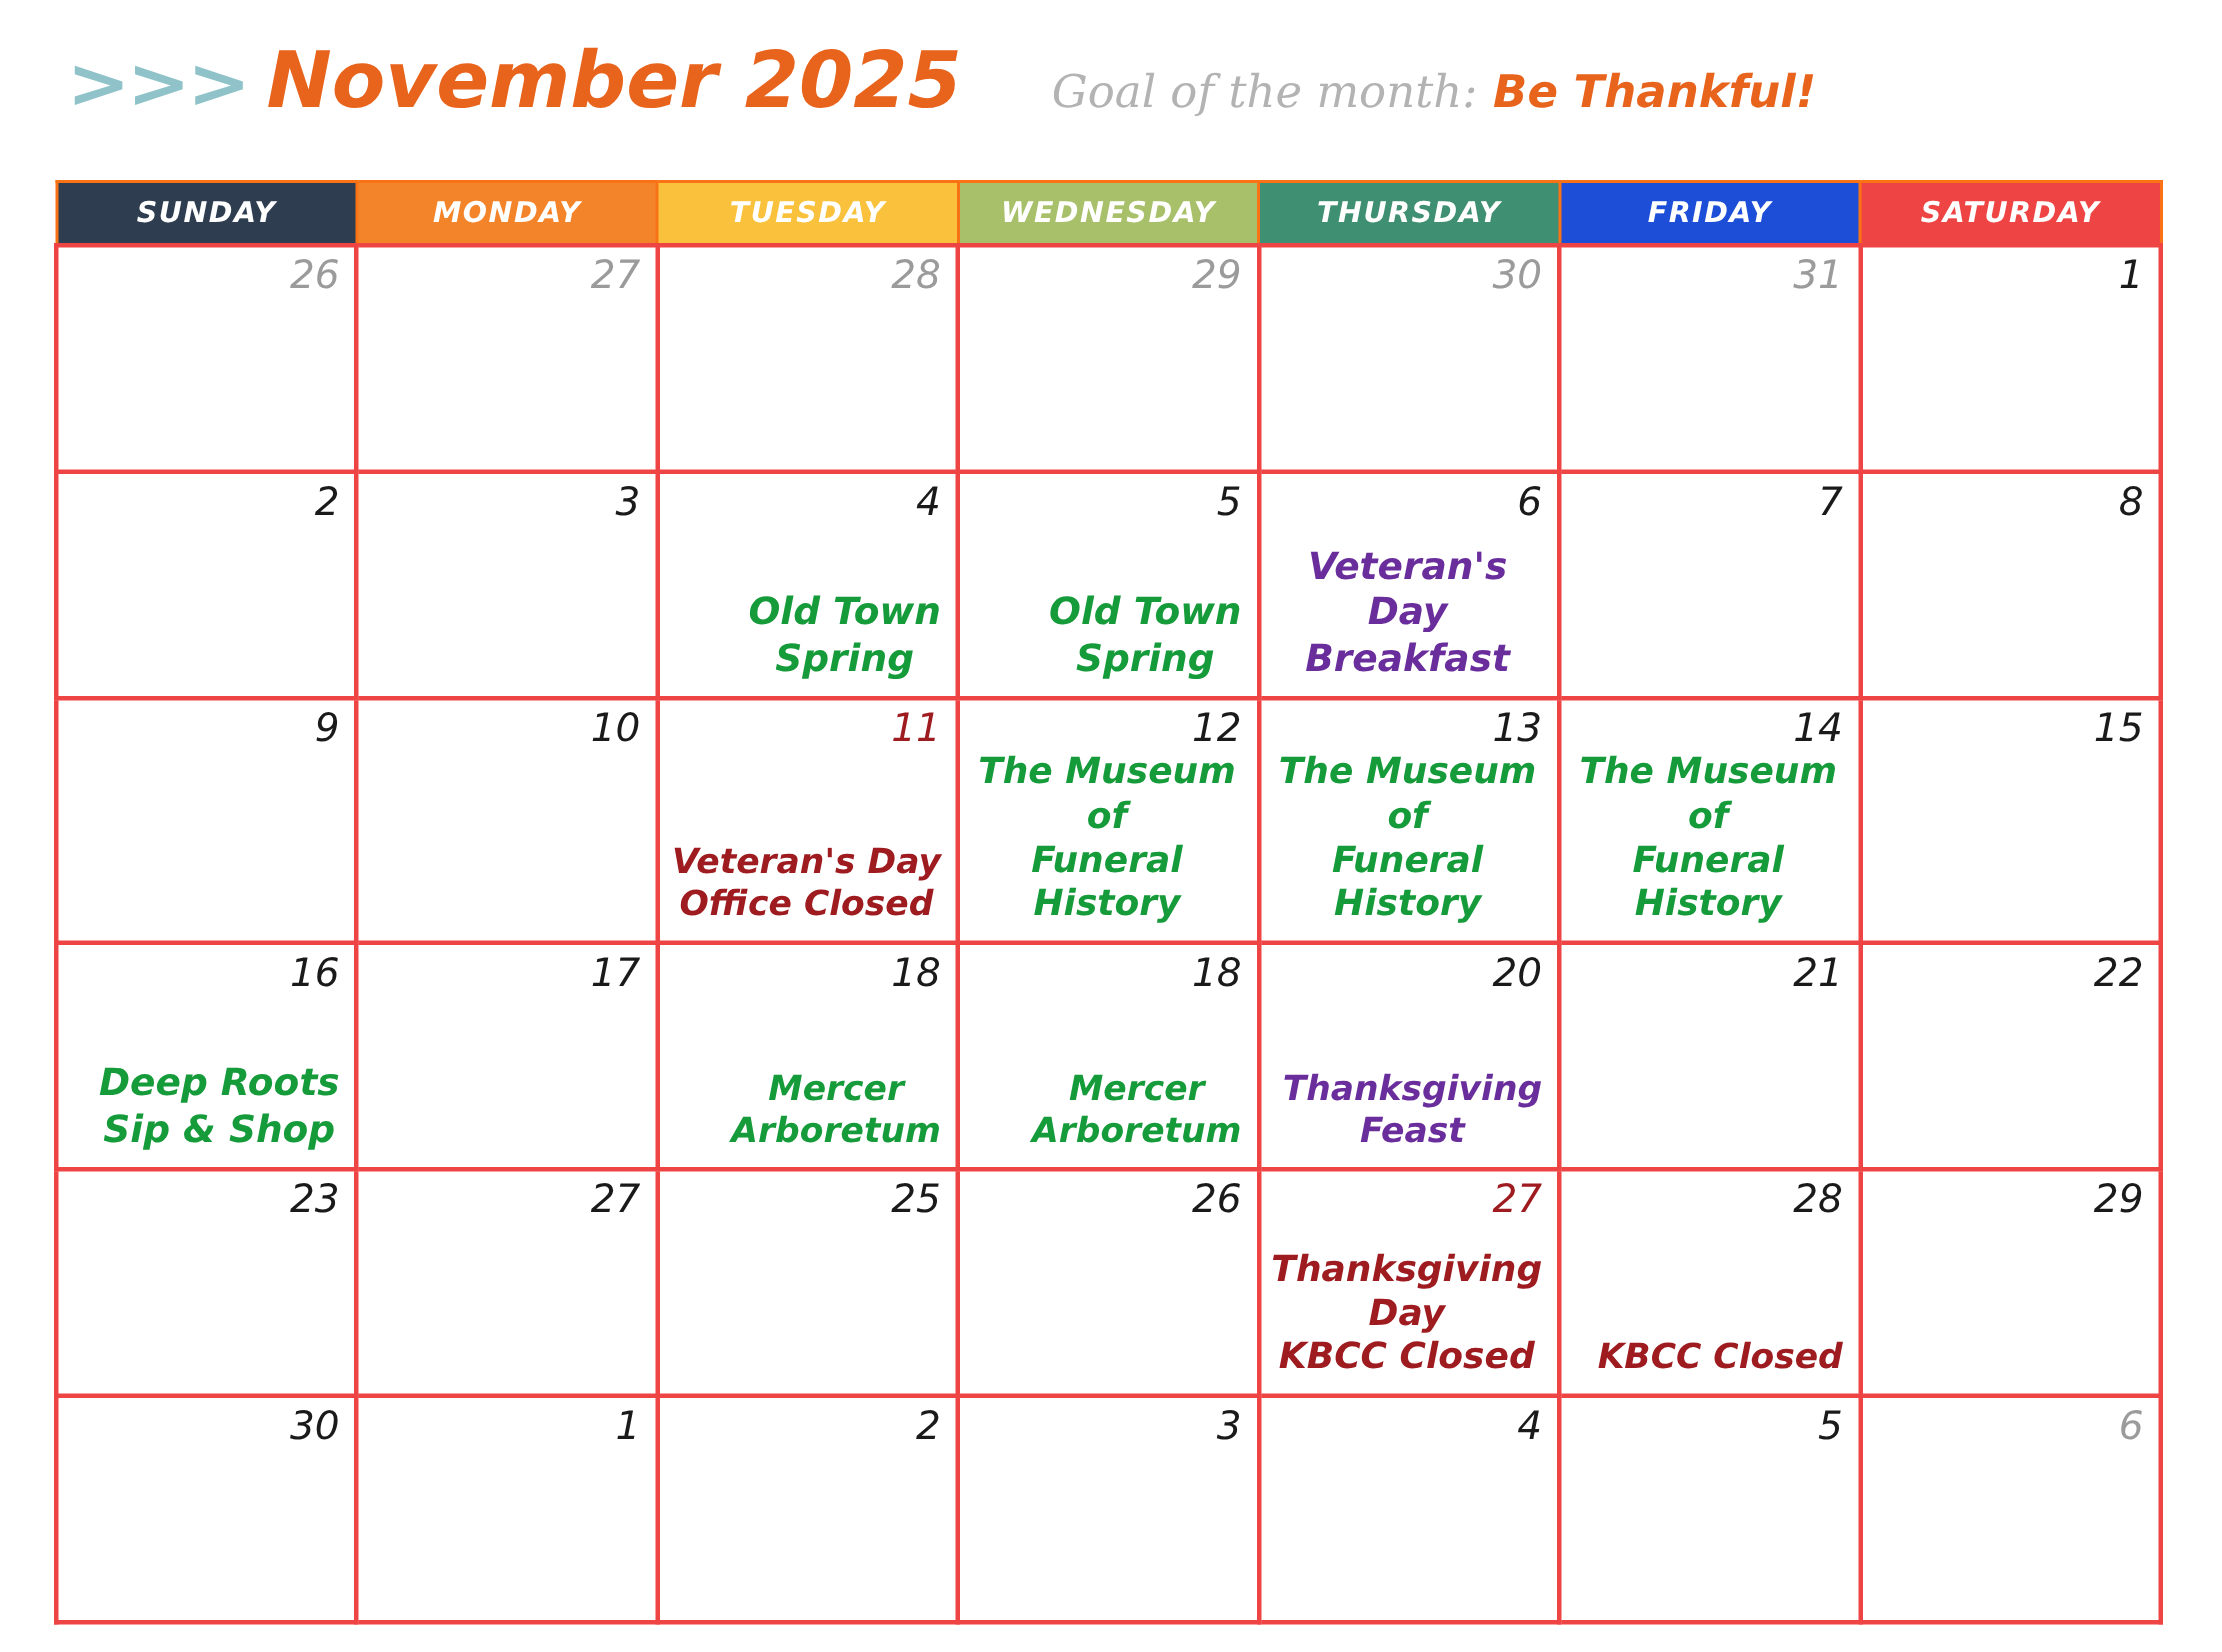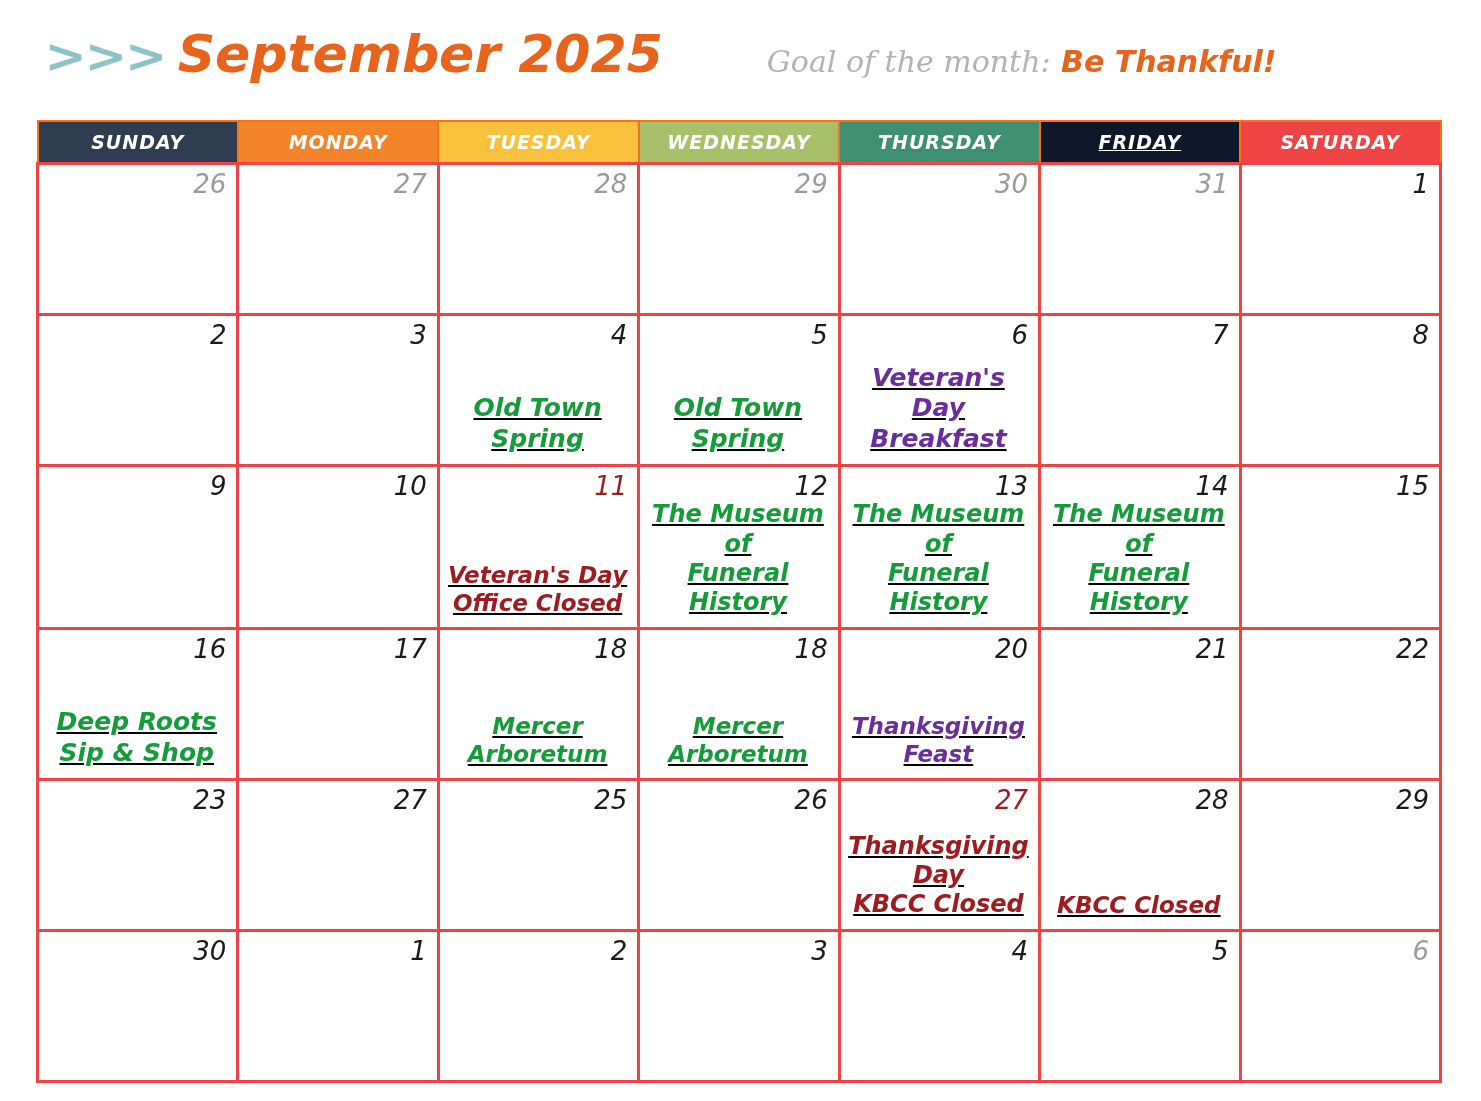--- a/index.html
+++ b/index.html
@@ -40,21 +40,21 @@
   .month-title {
     color: #E8641C;
     font-size: 52px;
     font-family: "DejaVu Sans", sans-serif;
     font-style: italic;
     font-weight: bold;
     letter-spacing: 0px;
     line-height: 1;
   }
   .goal-wrap {
-    margin-left: 104px;
+    margin-left: 60px;
     white-space: nowrap;
   }
   .goal-label {
     color: #b3b3b3;
     font-size: 30px;
     font-family: "DejaVu Serif", serif;
     font-style: italic;
   }
   .goal-value {
     color: #E8641C;
@@ -106,24 +106,23 @@
     line-height: 1.05;
     font-style: italic;
   }
   .daynum.muted { color: #9b9b9b; }
   .daynum.red   { color: #9e1b20; }
   .events {
     flex: 1;
     display: flex;
     flex-direction: column;
     justify-content: flex-end;
-    align-items: center;
+    align-items: flex-end;
     text-align: center;
     padding-bottom: 6px;
-    text-decoration: underline;
   }
   .event {
     font-family: "DejaVu Sans", sans-serif;
     font-style: italic;
     font-weight: bold;
     line-height: 1.22;
     white-space: pre-line;
   }
   .ev-lg { font-size: 25px; }
   .ev-md { font-size: 23px; }
@@ -132,36 +131,36 @@
   .c-purple { color: #6A2D9C; }
   .c-red    { color: #9E1B20; }
 </style>
 </head>
 <body>
 
 <div class="page">
 
   <div class="header">
     <span class="arrows">&gt;&gt;&gt;</span>
-    <span class="month-title">September 2025</span>
+    <span class="month-title">November 2025</span>
     <span class="goal-wrap">
       <span class="goal-label">Goal of the month:</span>
       <span class="goal-value">Be Thankful!</span>
     </span>
   </div>
 
   <table class="calendar">
     <thead>
       <tr id="weekday-row">
           <th style="background: rgb(46, 62, 80);">SUNDAY</th>
           <th style="background: rgb(244, 132, 42);">MONDAY</th>
           <th style="background: rgb(249, 193, 60);">TUESDAY</th>
           <th style="background: rgb(168, 192, 106);">WEDNESDAY</th>
           <th style="background: rgb(63, 143, 114);">THURSDAY</th>
-          <th style="background: #0f172a; text-decoration: underline;">FRIDAY</th>
+          <th style="background: #1d4ed8;">FRIDAY</th>
           <th style="background: #ef4444; margin-left: 27px;">SATURDAY</th>
         </tr>
     </thead>
     <tbody id="calendar-body">
         <tr>
           <td>
             <div class="cell-inner">
               <div class="daynum muted">26</div>
               <div class="events"></div>
             </div>

